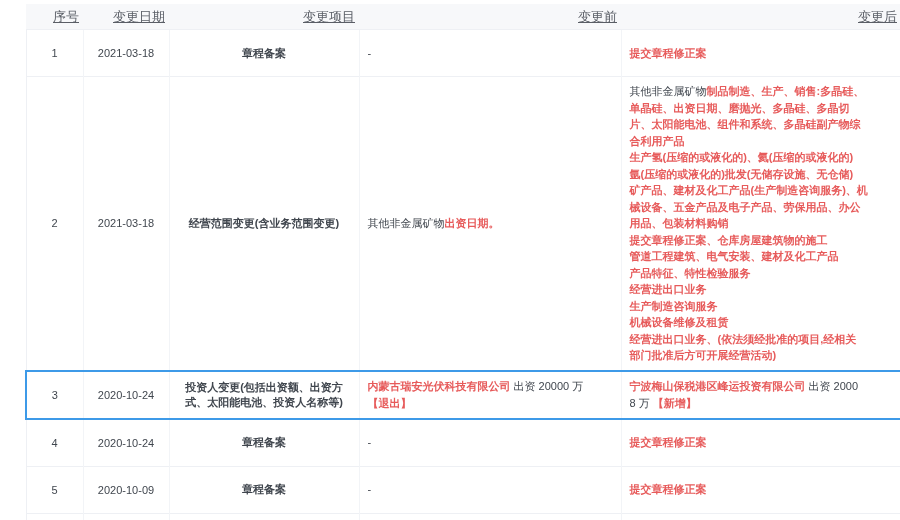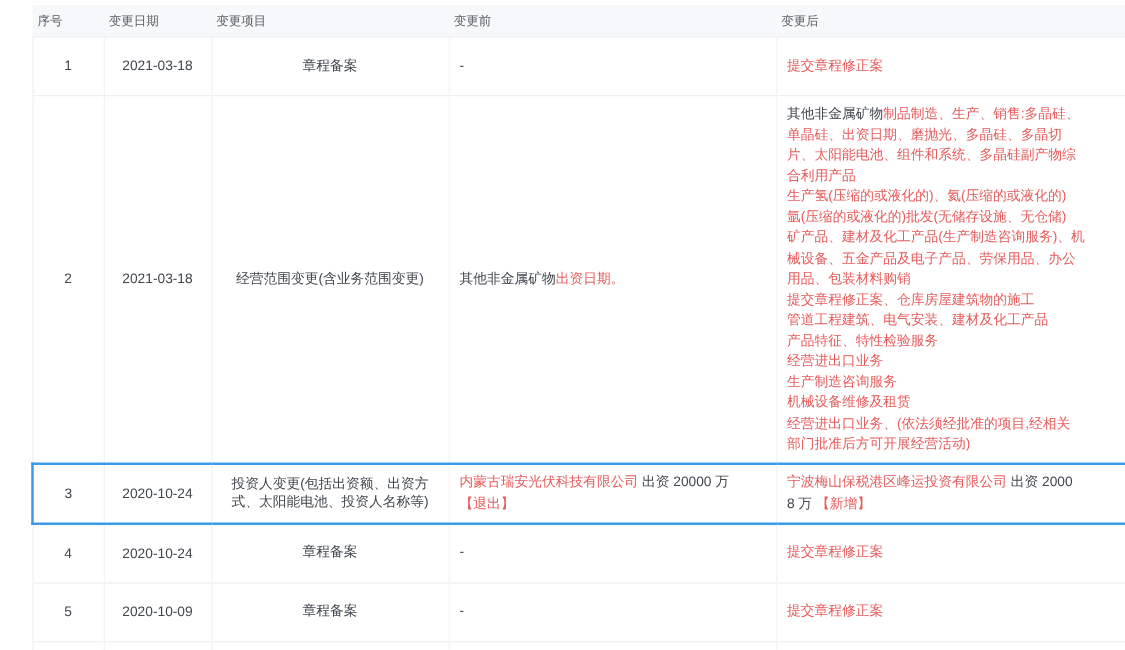--- a/index.html
+++ b/index.html
@@ -10,35 +10,35 @@
   body{
     width:900px;height:520px;overflow:hidden;background:#fff;
     font-family:"Liberation Sans","DejaVu Sans",sans-serif;
   }
   table.changes{
     border-collapse:collapse;table-layout:fixed;
     width:875px;margin:4px 0 0 25px;
   }
   th{
     background:var(--header-bg);color:#5a5e66;font-weight:normal;
-    font-size:10px;height:25px;text-align:left;padding:0 4px;
+    font-size:13px;height:25px;text-align:right;padding:0 4px;text-decoration:underline;
   }
   td{
     font-size:11px;color:var(--dark);height:34px;
     border-top:1px solid var(--border);
     padding:6px 8px;vertical-align:middle;background:#fff;
   }
   td + td{border-left:1px solid #f2f4f7;}
   td:first-child{border-left:1px solid var(--border);}
   tr:last-child td{border-bottom:1px solid var(--border);}
   td.c-center{text-align:center;}
   td.c-left{text-align:left;}
   .line{line-height:16.5px;white-space:nowrap;}
-  .item-line{line-height:15px;}
-  .seg-red{color:var(--red);}
+  .item-line{line-height:15px;font-weight:bold;}
+  .seg-red{color:var(--red);font-weight:bold;}
   .seg-dark{color:var(--dark);}
   tr.highlight td{border-top:2px solid var(--blue);border-bottom:2px solid var(--blue);}
   tr.highlight td:first-child{border-left:2px solid var(--blue);}
   tr.highlight td:last-child{border-right:2px solid var(--blue);}
   tr.highlight + tr td{border-top:none;}
 </style>
 </head>
 <body>
 
 <table class="changes">

